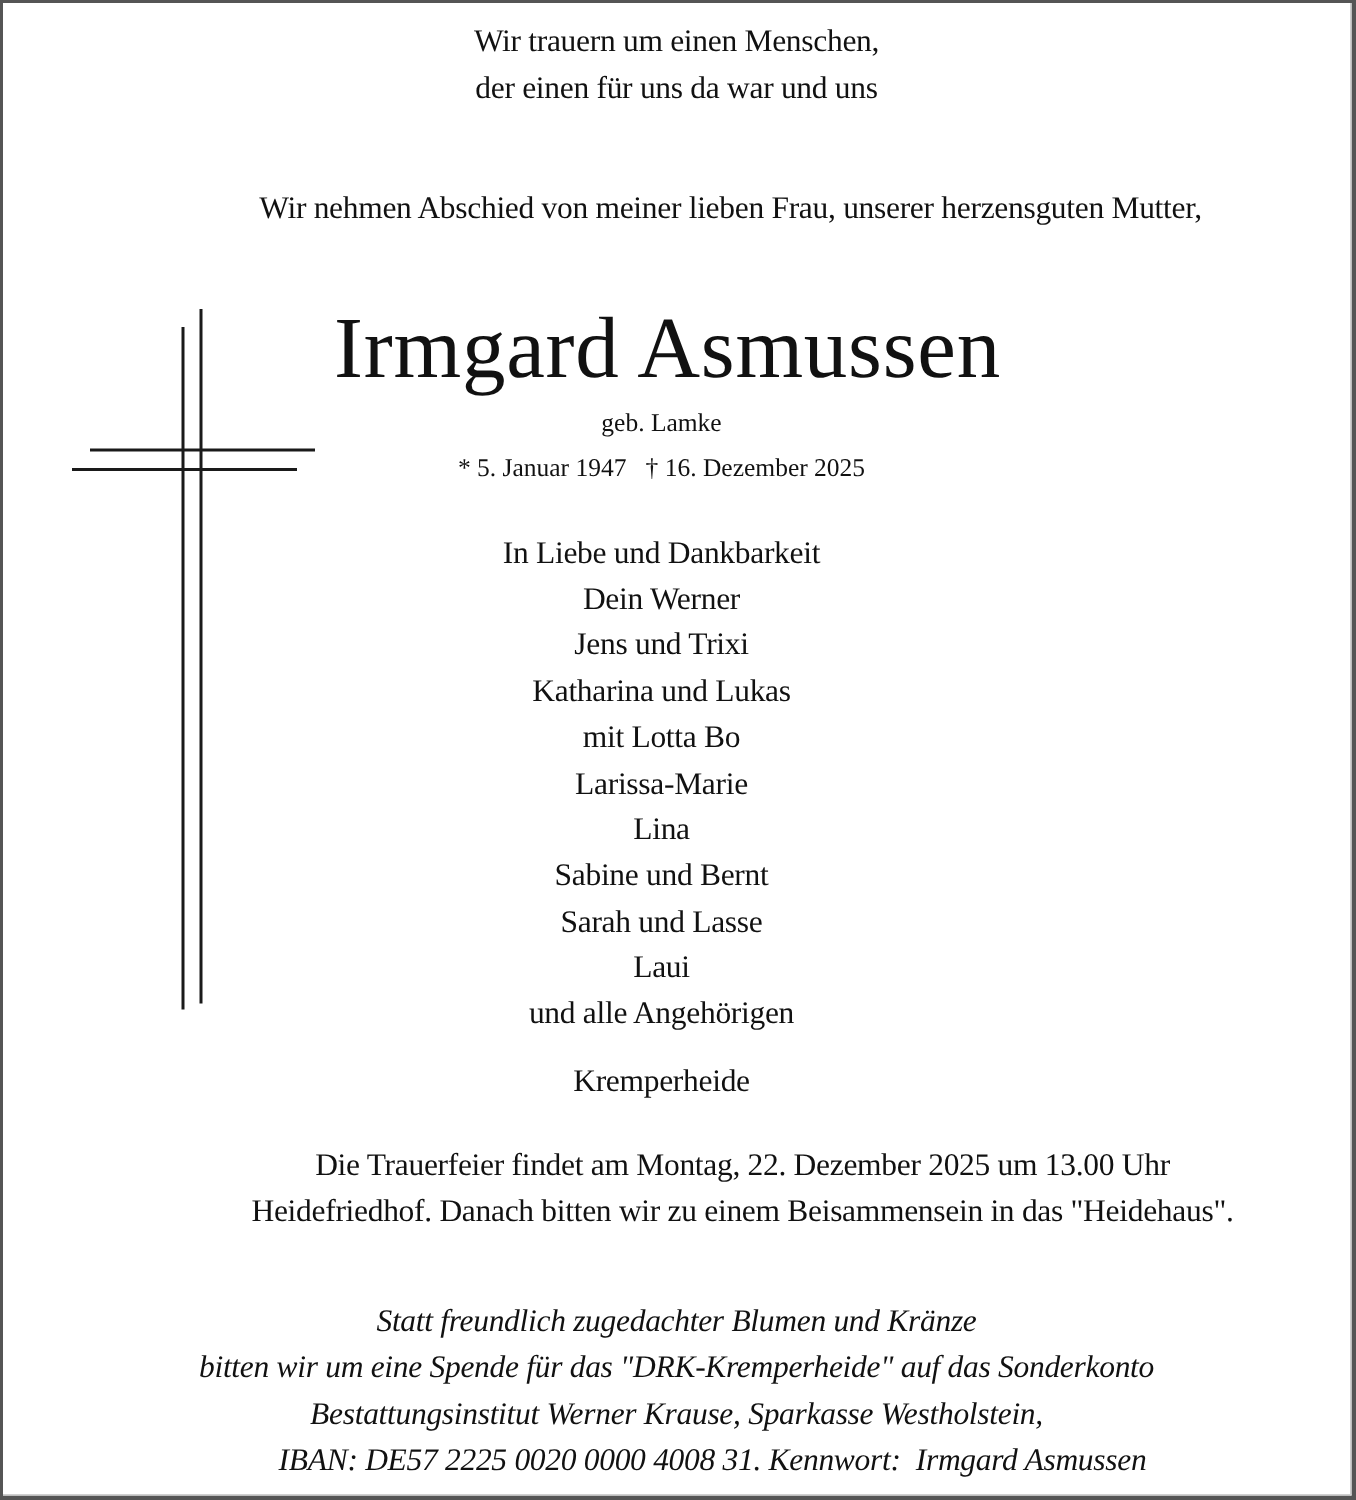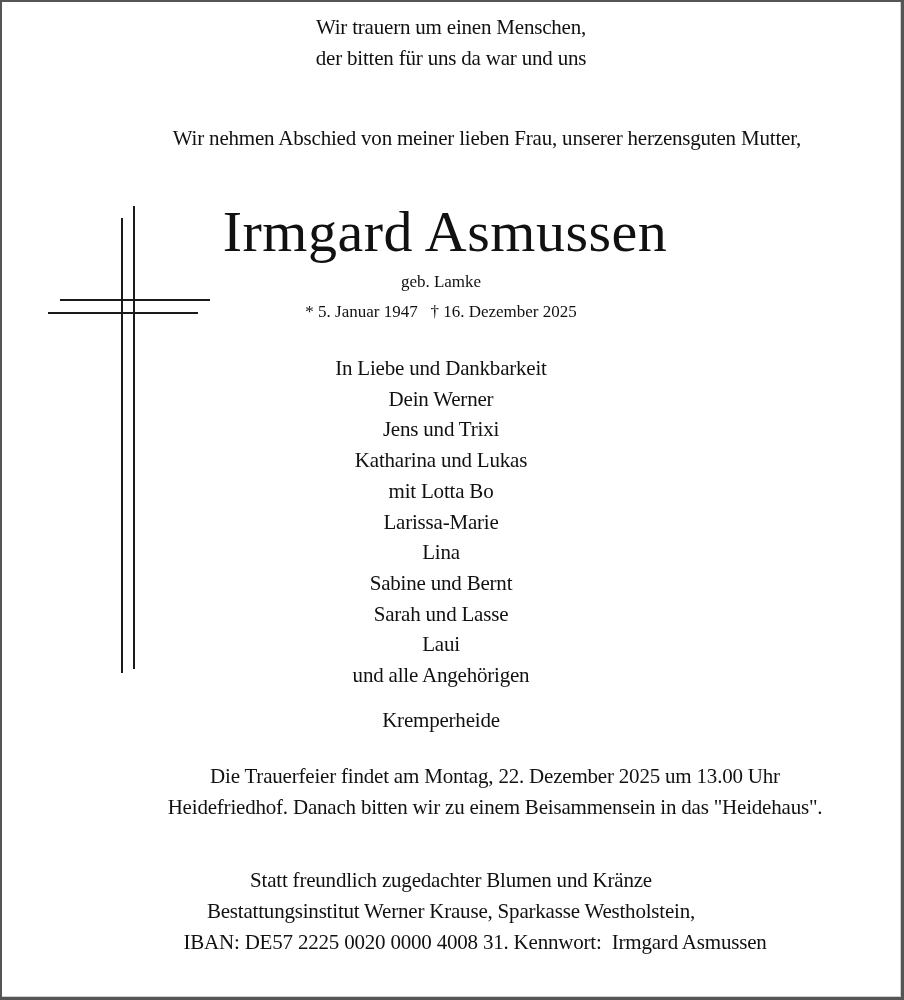--- a/index.html
+++ b/index.html
@@ -21,21 +21,21 @@
   .small { font-size: 17px; line-height: 28px; }
   .cross-line { position: absolute; background: #1a1a1a; }
 </style>
 </head>
 <body>
 
 <div class="card">
 
   <div class="center f22" style="top:10px;">
     <span class="line">Wir trauern um einen Menschen,</span>
-    <span class="line">der bitten für uns da war und uns</span>
+    <span class="line">der einen für uns da war und uns</span>
   </div>
 
   <div class="center f22" style="top:121px;margin-left:36px;">
     <span class="line">Wir nehmen Abschied von meiner lieben Frau, unserer herzensguten Mutter,</span>
   </div>
 
   <div>
     <div class="cross-line" style="left:119px; top:216px; width:2px; height:455px;"></div>
     <div class="cross-line" style="left:131px; top:204px; width:2px; height:463px;"></div>
     <div class="cross-line" style="left:58px; top:297px; width:150px; height:2px;"></div>
@@ -62,19 +62,20 @@
     <span class="line">und alle Angehörigen</span>
   </div>
 
   <div class="center f21" style="top:703px; left:-10px;">Kremperheide</div>
 
   <div class="center f22" style="top:759px;margin-left:44px;">
     <span class="line">Die Trauerfeier findet am Montag, 22. Dezember 2025 um 13.00 Uhr</span>
     <span class="line">Heidefriedhof. Danach bitten wir zu einem Beisammensein in das "Heidehaus".</span>
   </div>
 
-  <div class="center f22" style="top:863px;">
+  <div class="center f22" style="top:863px;font-style:italic;">
     <span class="line">Statt freundlich zugedachter Blumen und Kränze</span>
+    <span class="line">bitten wir um eine Spende für das "DRK-Kremperheide" auf das Sonderkonto</span>
     <span class="line">Bestattungsinstitut Werner Krause, Sparkasse Westholstein,</span>
     <span class="line" style="white-space:pre;padding-left:48px;">IBAN: DE57 2225 0020 0000 4008 31. Kennwort:  Irmgard Asmussen</span>
   </div>
 
 </div>
 
 </body></html>

